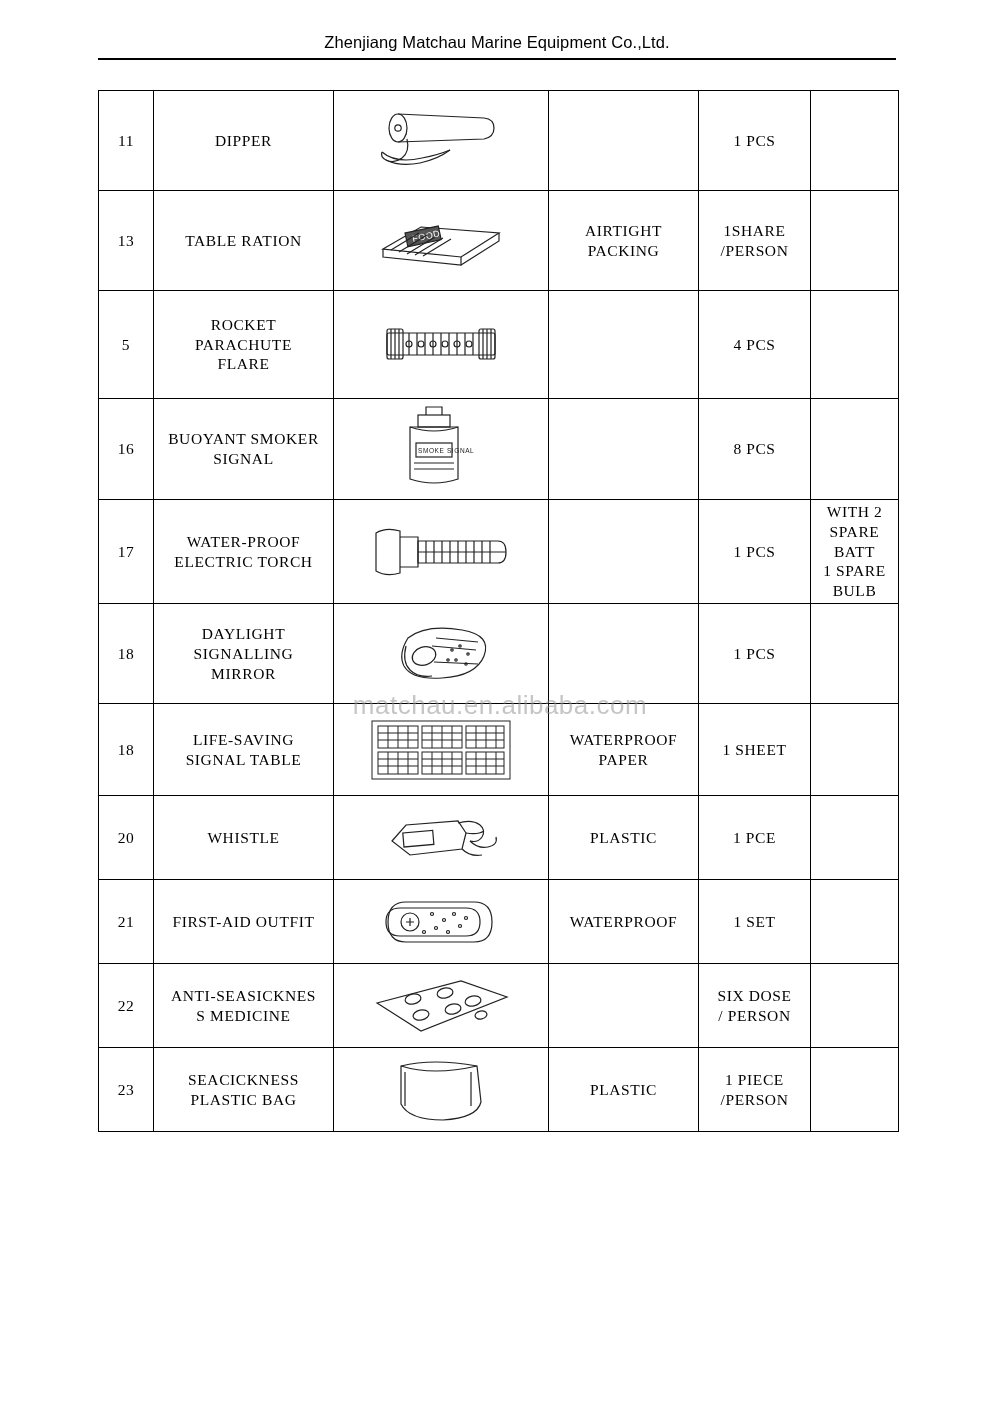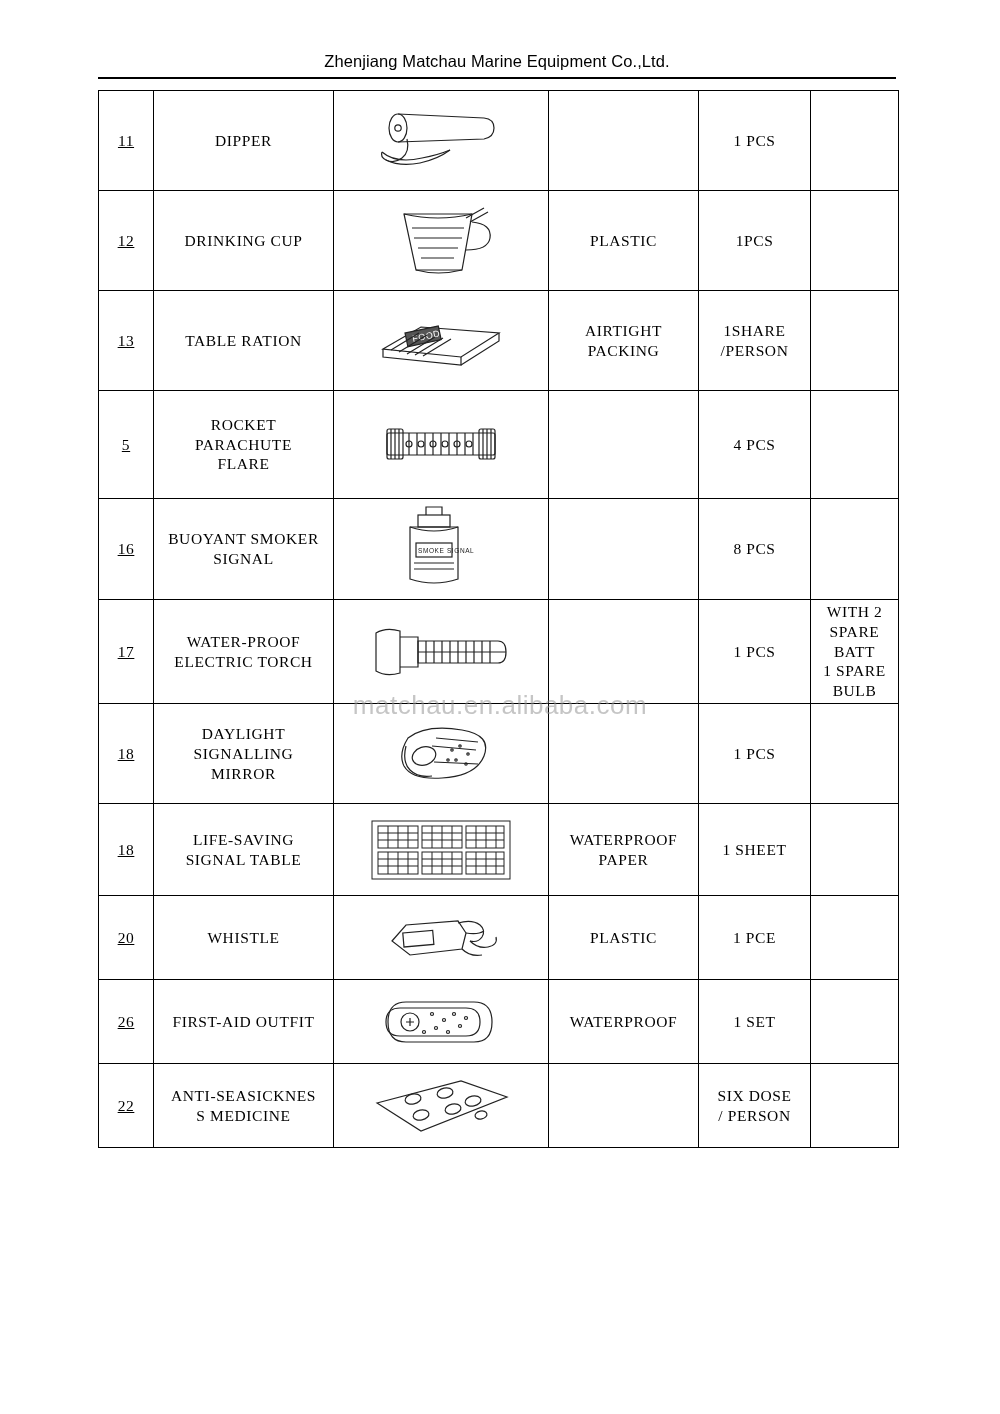--- a/index.html
+++ b/index.html
@@ -17,21 +17,21 @@
   }
   .page {
     position: relative;
     width: 1000px;
     height: 1414px;
     box-sizing: border-box;
   }
   .header {
     position: absolute;
     left: 98px;
-    top: 52px;
+    top: 33px;
     width: 798px;
     text-align: center;
   }
   .header-title {
     font-family: "Liberation Sans", sans-serif;
     font-size: 16.5px;
     letter-spacing: 0.1px;
     color: #000;
     padding-bottom: 6px;
   }
@@ -58,21 +58,21 @@
     line-height: 1.28;
   }
   col.c-no    { width: 55px; }
   col.c-name  { width: 180px; }
   col.c-pic   { width: 215px; }
   col.c-mat   { width: 150px; }
   col.c-qty   { width: 112px; }
   col.c-rem   { width: 88px; }
 
   .cell-name { font-size: 15.5px; }
-  .cell-no   { font-size: 15.5px; text-decoration: underline; }
+  .cell-no   { font-size: 15.5px; }
   .cell-mat  { font-size: 15.5px; }
   .cell-qty  { font-size: 15.5px; }
   .cell-rem  { font-size: 14.5px; line-height: 1.25; }
 
   .pic-wrap {
     display: flex;
     align-items: center;
     justify-content: center;
     height: 100%;
   }
@@ -124,41 +124,20 @@
         <path d="M32 8 L118 12 Q128 13 128 22 Q128 31 118 33 L32 36"></path>
         <path d="M41 33 Q44 46 36 52 Q28 58 20 54 Q14 51 16 46"></path>
         <path d="M16 46 Q30 58 56 52 Q72 49 84 44"></path>
         <path d="M84 44 Q72 53 54 57 Q34 61 20 54"></path>
       </g>
     </svg>
             </div>
           </td>
           <td class="cell-mat"></td>
           <td class="cell-qty">1 PCS</td>
-          <td class="cell-rem"></td>
-        </tr>
-        <tr style="height: 100px;">
-          <td class="cell-no">12</td>
-          <td class="cell-name">DRINKING CUP</td>
-          <td>
-            <div class="pic-wrap">
-              <svg width="150" height="82" viewBox="0 0 150 82">
-      <g fill="none" stroke="#222" stroke-width="1.2">
-        <path d="M38 14 L106 14 L96 70 L50 70 Z"></path>
-        <path d="M38 14 Q72 22 106 14"></path>
-        <path d="M50 70 Q72 76 96 70"></path>
-        <path d="M106 22 Q126 24 124 38 Q122 50 100 50"></path>
-        <path d="M46 28 L98 28 M48 38 L96 38 M52 48 L92 48 M55 58 L88 58"></path>
-        <path d="M100 18 L118 8 M104 22 L122 12"></path>
-      </g>
-    </svg>
-            </div>
-          </td>
-          <td class="cell-mat">PLASTIC</td>
-          <td class="cell-qty">1PCS</td>
           <td class="cell-rem"></td>
         </tr>
         <tr style="height: 100px;">
           <td class="cell-no">13</td>
           <td class="cell-name">TABLE RATION</td>
           <td>
             <div class="pic-wrap">
               <svg width="160" height="72" viewBox="0 0 160 72">
       <g fill="none" stroke="#222" stroke-width="1.2">
         <path d="M22 44 L60 22 L138 28 L100 52 Z"></path>
@@ -311,21 +290,21 @@
         <path d="M96 42 Q104 50 116 48"></path>
       </g>
     </svg>
             </div>
           </td>
           <td class="cell-mat">PLASTIC</td>
           <td class="cell-qty">1 PCE</td>
           <td class="cell-rem"></td>
         </tr>
         <tr style="height: 84px;">
-          <td class="cell-no">26</td>
+          <td class="cell-no">21</td>
           <td class="cell-name">FIRST-AID OUTFIT</td>
           <td>
             <div class="pic-wrap">
               <svg width="150" height="64" viewBox="0 0 150 64">
       <g fill="none" stroke="#222" stroke-width="1.2">
         <path d="M40 12 L108 12 Q126 12 126 32 Q126 52 108 52 L40 52 Q22 52 22 32 Q22 12 40 12 Z"></path>
         <path d="M34 18 L100 18 Q114 18 114 32 Q114 46 100 46 L34 46 Q20 46 20 32 Q20 18 34 18 Z"></path>
         <circle cx="44" cy="32" r="9"></circle>
         <path d="M40 32 L48 32 M44 28 L44 36"></path>
         <circle cx="66" cy="24" r="1.5"></circle>
@@ -359,18 +338,36 @@
         <ellipse cx="92" cy="36" rx="8" ry="5" transform="rotate(-12 92 36)"></ellipse>
         <ellipse cx="120" cy="42" rx="6" ry="4" transform="rotate(-12 120 42)"></ellipse>
       </g>
     </svg>
             </div>
           </td>
           <td class="cell-mat"></td>
           <td class="cell-qty">SIX DOSE<br>/ PERSON</td>
           <td class="cell-rem"></td>
         </tr>
+        <tr style="height: 84px;">
+          <td class="cell-no">23</td>
+          <td class="cell-name">SEACICKNESS<br>PLASTIC BAG</td>
+          <td>
+            <div class="pic-wrap">
+              <svg width="140" height="72" viewBox="0 0 140 72">
+      <g fill="none" stroke="#222" stroke-width="1.2">
+        <path d="M30 12 Q62 4 106 12 L110 48 Q106 64 72 66 Q38 66 30 50 Z"></path>
+        <path d="M30 12 Q62 22 106 12"></path>
+        <path d="M34 18 L34 52 M100 18 L100 52"></path>
+      </g>
+    </svg>
+            </div>
+          </td>
+          <td class="cell-mat">PLASTIC</td>
+          <td class="cell-qty">1 PIECE<br>/PERSON</td>
+          <td class="cell-rem"></td>
+        </tr>
       </tbody>
   </table>
 
   <div class="watermark">matchau.en.alibaba.com</div>
 
 </div>
 
 </body></html>

